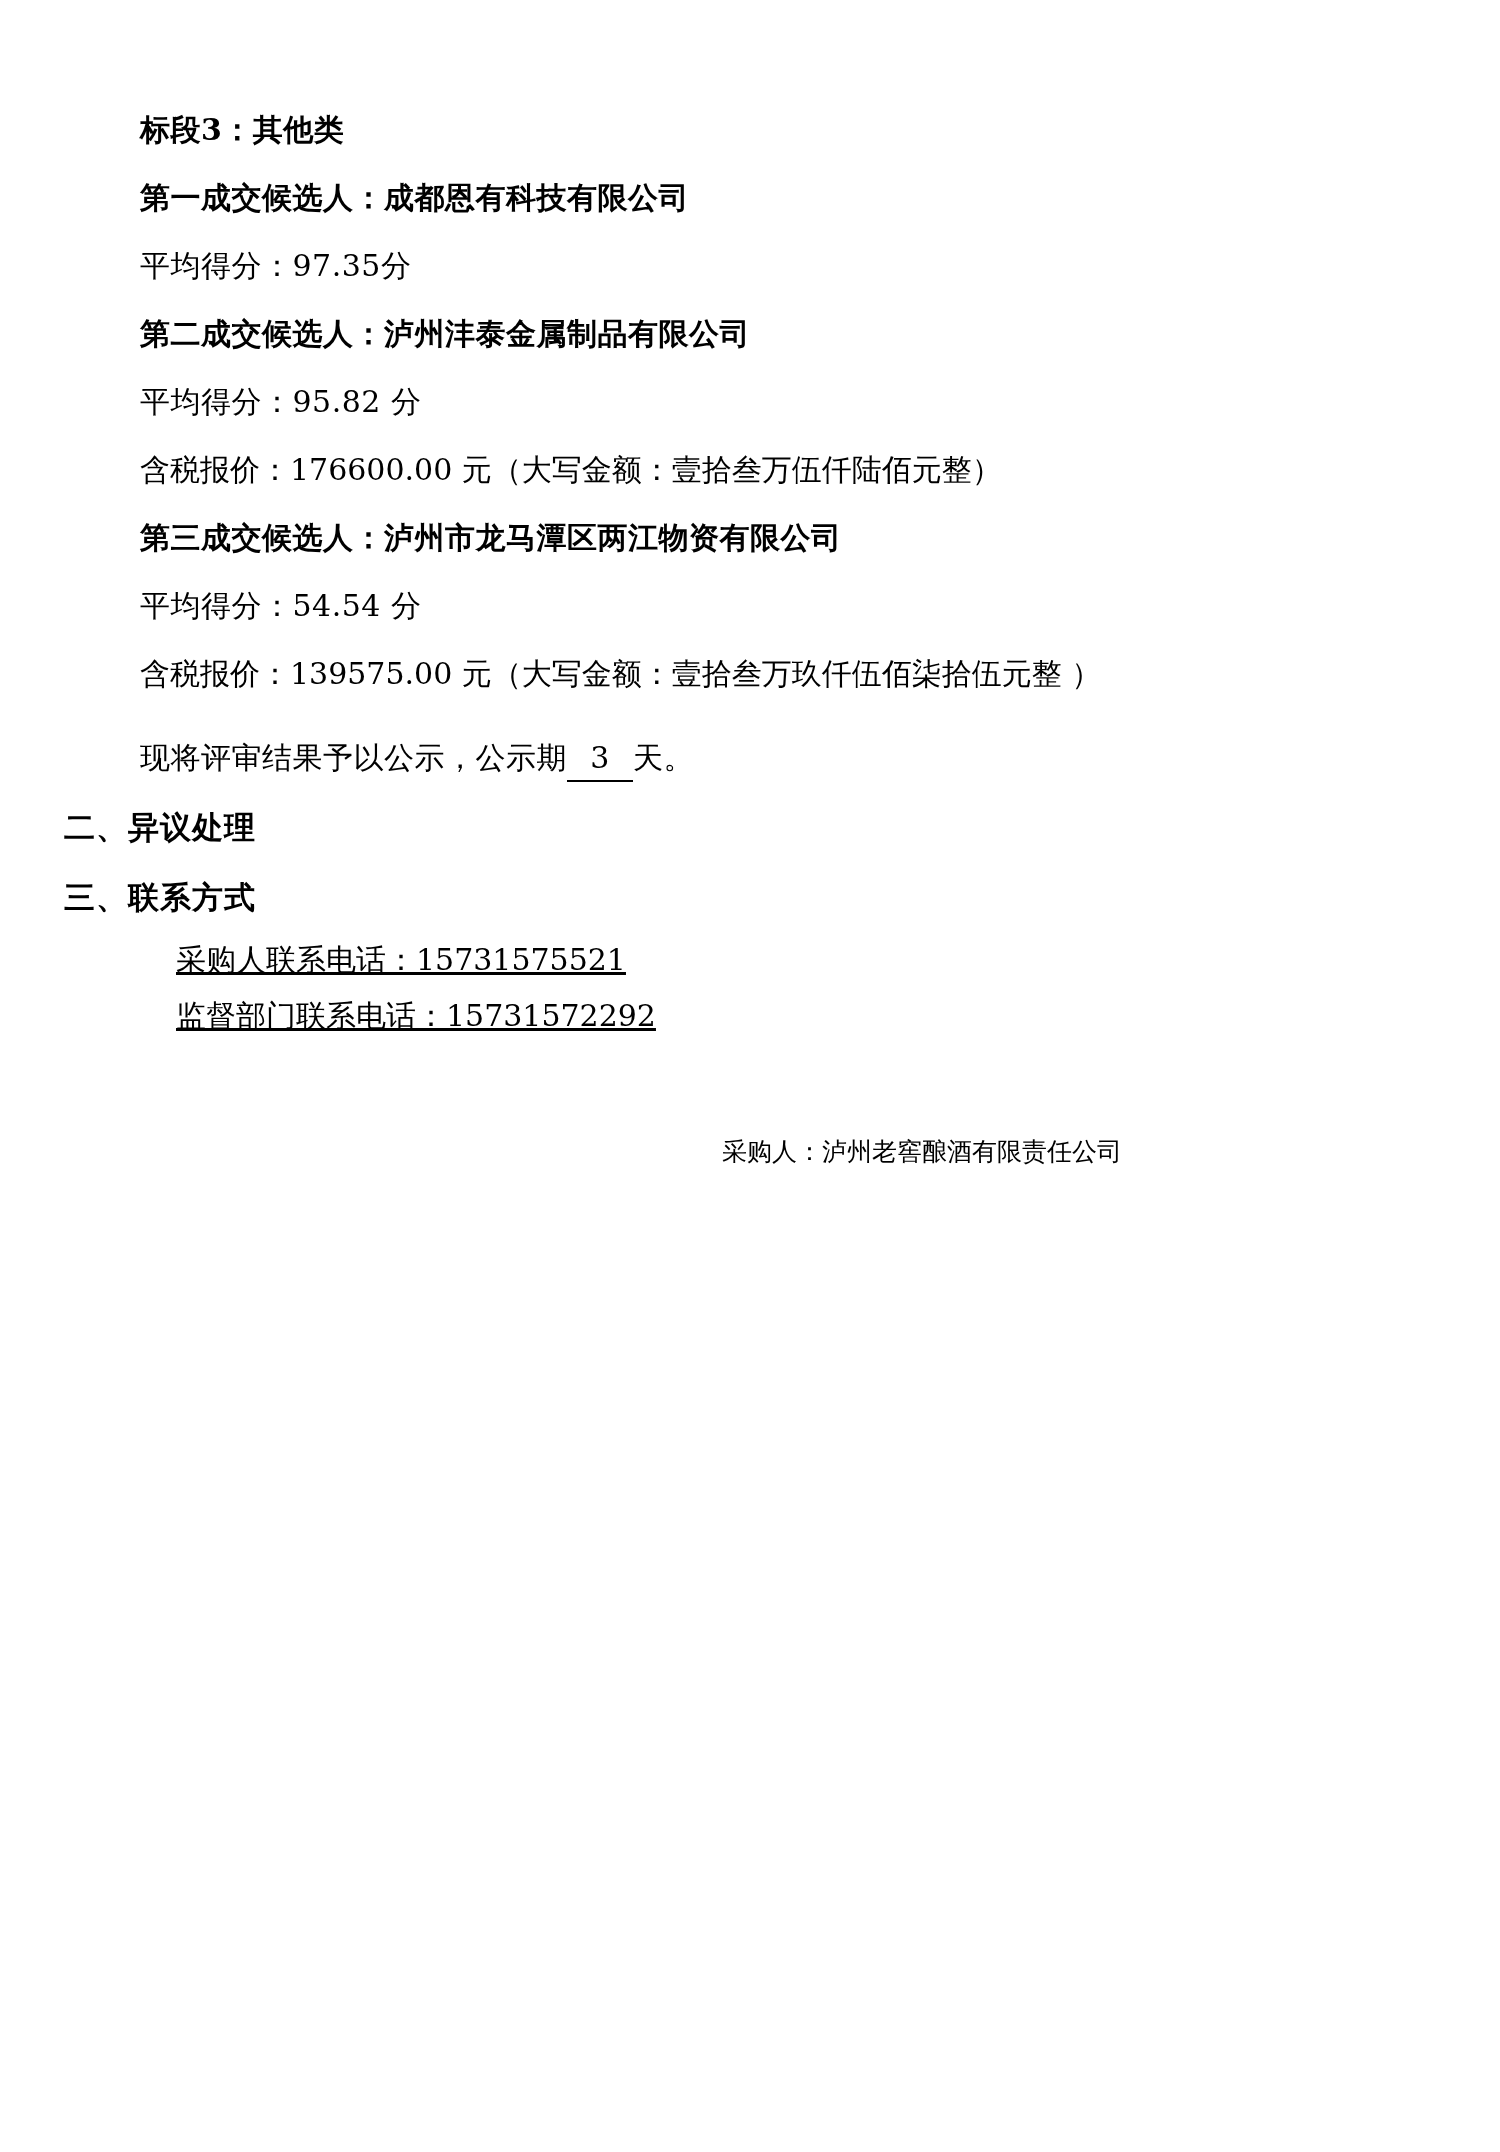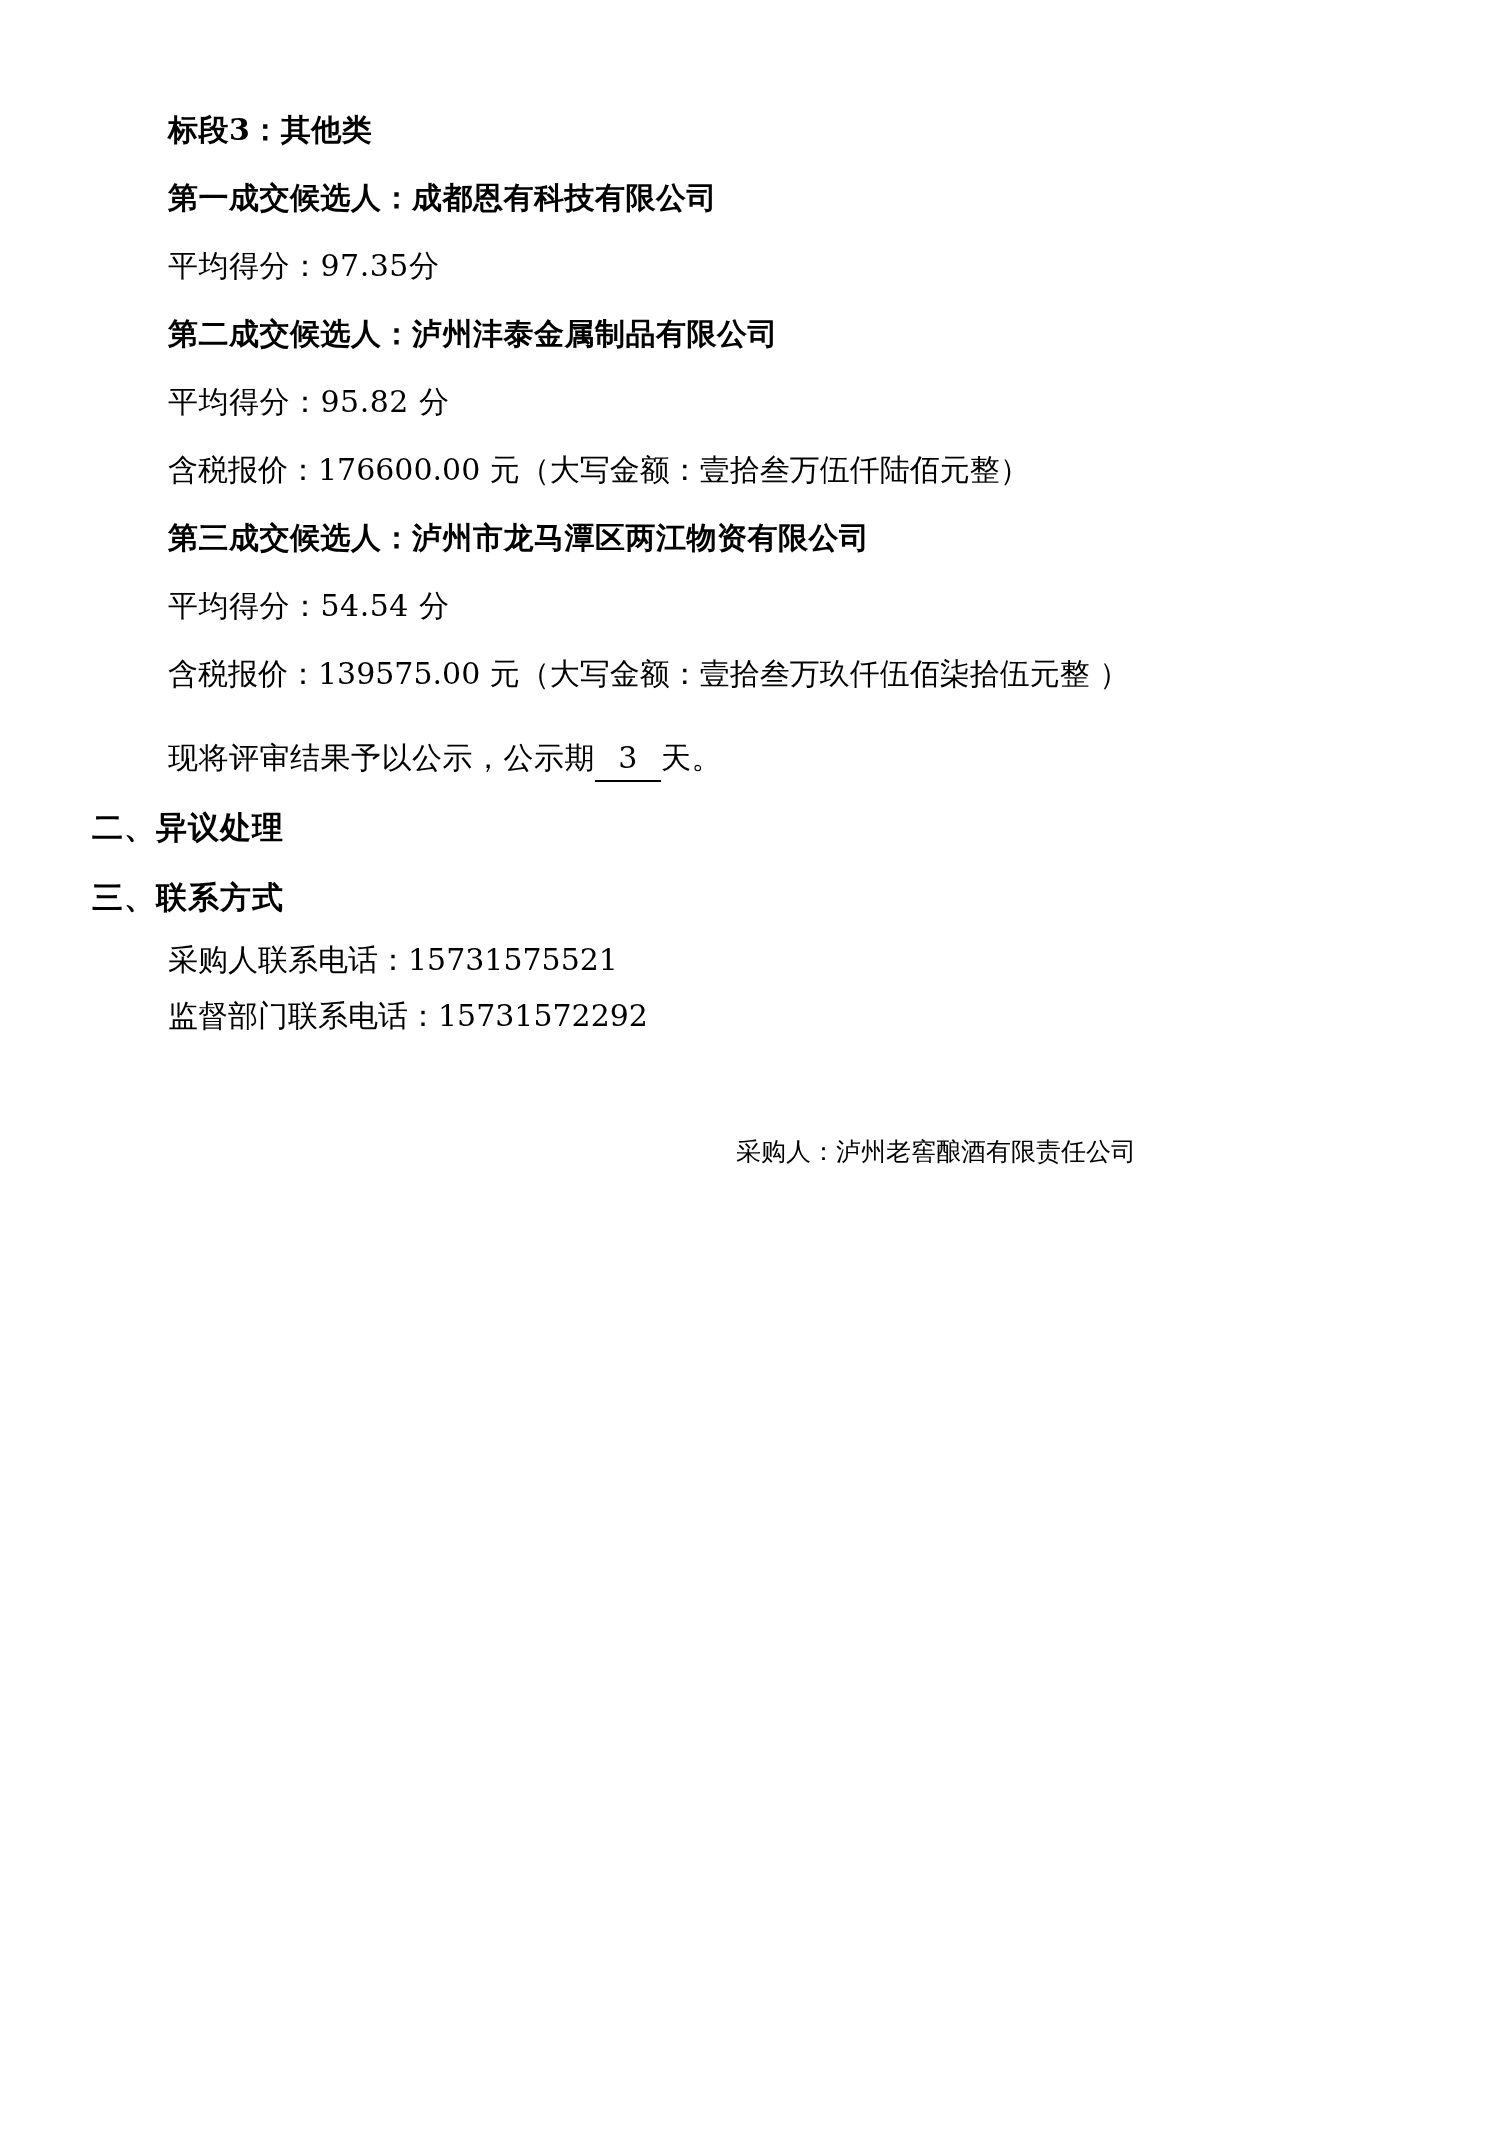--- a/index.html
+++ b/index.html
@@ -12,21 +12,21 @@
     height: 2152px;
     font-family: "DejaVu Serif", "Liberation Serif", serif;
     color: #000000;
     position: relative;
     overflow: hidden;
   }
   .page {
     box-sizing: border-box;
     width: 1500px;
     height: 2152px;
-    padding: 96px 150px 0 92px;
+    padding: 96px 150px 0 64px;
     position: relative;
   }
   .line {
     font-size: 30px;
     line-height: 68px;
     letter-spacing: 0.5px;
     white-space: nowrap;
   }
   .bold {
     font-weight: bold;
@@ -60,22 +60,23 @@
   .underline-num {
     display: inline-block;
     min-width: 66px;
     text-align: center;
     border-bottom: 2px solid #000;
     line-height: 44px;
   }
   .contact-line {
     font-size: 30px;
     line-height: 56px;
-    margin-left: 76px;
+    margin-left: 112px;
     white-space: nowrap;
+    text-decoration: underline;
   }
   .footer {
     margin-top: 78px;
     font-size: 25px;
     line-height: 60px;
     text-align: center;
     padding-left: 430px;
     white-space: nowrap;
   }
   .num-lat {

